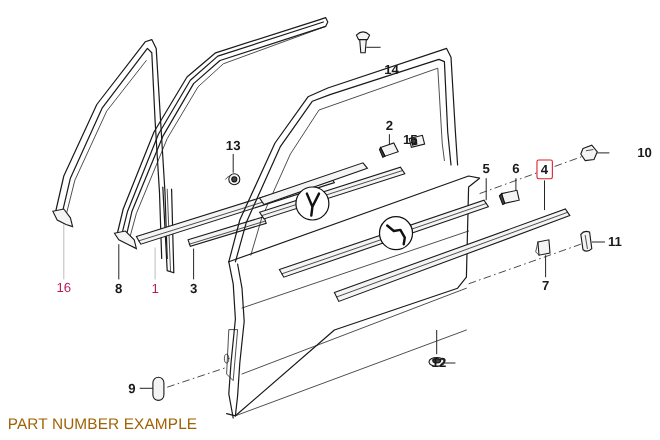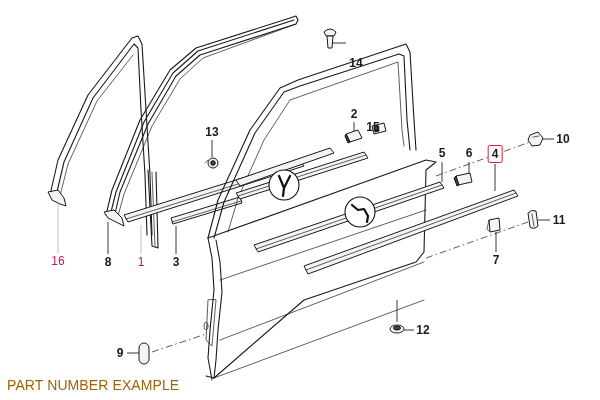--- a/index.html
+++ b/index.html
@@ -179,21 +179,21 @@
 
 <span class="callout faded" style="left:141px;top:262px;">1</span>
 <span class="callout" style="left:354px;top:114px;">2</span>
 <span class="callout" style="left:176px;top:262px;">3</span>
 <span class="callout highlighted" style="left:495px;top:154px;">4</span>
 <span class="callout" style="left:442px;top:153px;">5</span>
 <span class="callout" style="left:469px;top:153px;">6</span>
 <span class="callout" style="left:496px;top:260px;">7</span>
 <span class="callout" style="left:108px;top:262px;">8</span>
 <span class="callout" style="left:120px;top:353px;">9</span>
-<span class="callout" style="left:563px;top:139px;">10</span>
+<span class="callout" style="left:586px;top:139px;">10</span>
 <span class="callout" style="left:559px;top:220px;">11</span>
-<span class="callout" style="left:423px;top:330px;">12</span>
+<span class="callout" style="left:399px;top:330px;">12</span>
 <span class="callout" style="left:212px;top:132px;">13</span>
 <span class="callout" style="left:356px;top:43px;margin-top:20px;">14</span>
 <span class="callout" style="left:373px;top:127px;">15</span>
 <span class="callout faded" style="left:58px;top:261px;">16</span>
 
 <div class="caption">PART NUMBER EXAMPLE</div>
 
 </body></html>

